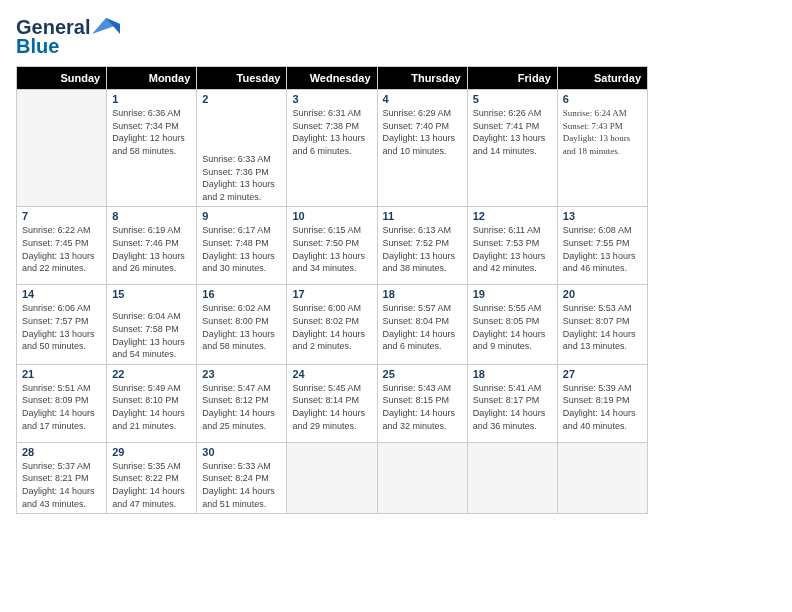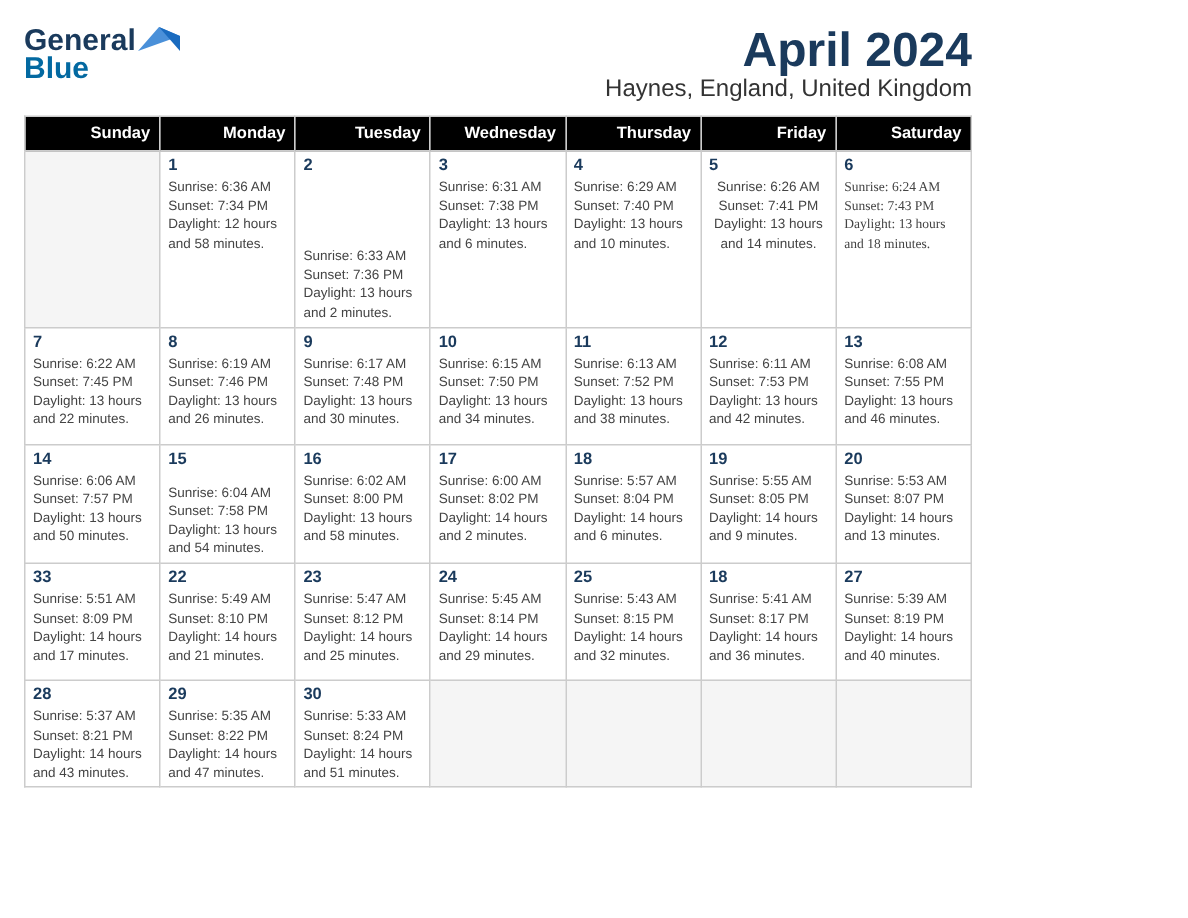--- a/index.html
+++ b/index.html
@@ -98,24 +98,20 @@
     <div class="logo">
       <div class="logo-row">
         <span style="font-size:20px;font-weight:bold;color:#1a3a5c;">General</span>
         <svg width="28" height="20" viewBox="0 0 28 20" style="margin-left:2px;margin-top:-4px;">
           <polygon points="0,18 14,2 28,8" fill="#4a90d9"></polygon>
           <polygon points="14,2 28,8 28,18" fill="#1a6bbf"></polygon>
         </svg>
       </div>
       <span style="font-size:20px;font-weight:bold;color:#0369a1;margin-top:-4px;">Blue</span>
     </div>
-    <div class="title-block">
-      <div class="calendar-title">April 2024</div>
-      <div class="calendar-subtitle">Haynes, England, United Kingdom</div>
-    </div>
   </div>
 
   <table class="calendar-table">
     <thead>
       <tr id="header-row">
           <th>Sunday</th>
           <th>Monday</th>
           <th>Tuesday</th>
           <th>Wednesday</th>
           <th>Thursday</th>
@@ -149,21 +145,21 @@
           </td>
           <td>
             <span class="day-number">4</span>
             <div class="day-info" style="white-space: pre-line;">Sunrise: 6:29 AM
 Sunset: 7:40 PM
 Daylight: 13 hours
 and 10 minutes.</div>
           </td>
           <td>
             <span class="day-number">5</span>
-            <div class="day-info" style="white-space: pre-line; text-align: center;">Sunrise: 6:26 AM
+            <div class="day-info" style="white-space: pre-line;">Sunrise: 6:26 AM
 Sunset: 7:41 PM
 Daylight: 13 hours
 and 14 minutes.</div>
           </td>
           <td>
             <span class="day-number">6</span>
             <div class="day-info" style="white-space: pre-line; font-family: Liberation Serif, serif;">Sunrise: 6:24 AM
 Sunset: 7:43 PM
 Daylight: 13 hours
 and 18 minutes.</div>
@@ -266,21 +262,21 @@
           <td>
             <span class="day-number">20</span>
             <div class="day-info" style="white-space: pre-line;">Sunrise: 5:53 AM
 Sunset: 8:07 PM
 Daylight: 14 hours
 and 13 minutes.</div>
           </td>
         </tr>
         <tr class="week-row">
           <td>
-            <span class="day-number">33</span>
+            <span class="day-number">21</span>
             <div class="day-info" style="white-space: pre-line;">Sunrise: 5:51 AM
 Sunset: 8:09 PM
 Daylight: 14 hours
 and 17 minutes.</div>
           </td>
           <td>
             <span class="day-number">22</span>
             <div class="day-info" style="white-space: pre-line;">Sunrise: 5:49 AM
 Sunset: 8:10 PM
 Daylight: 14 hours

